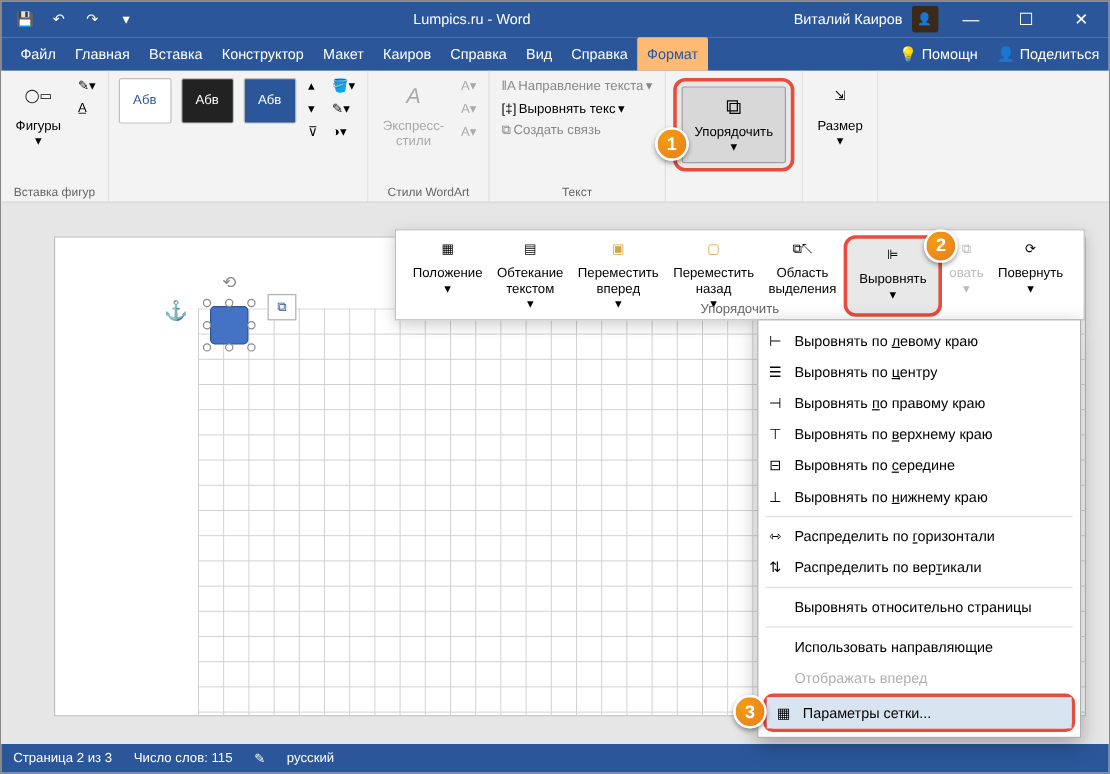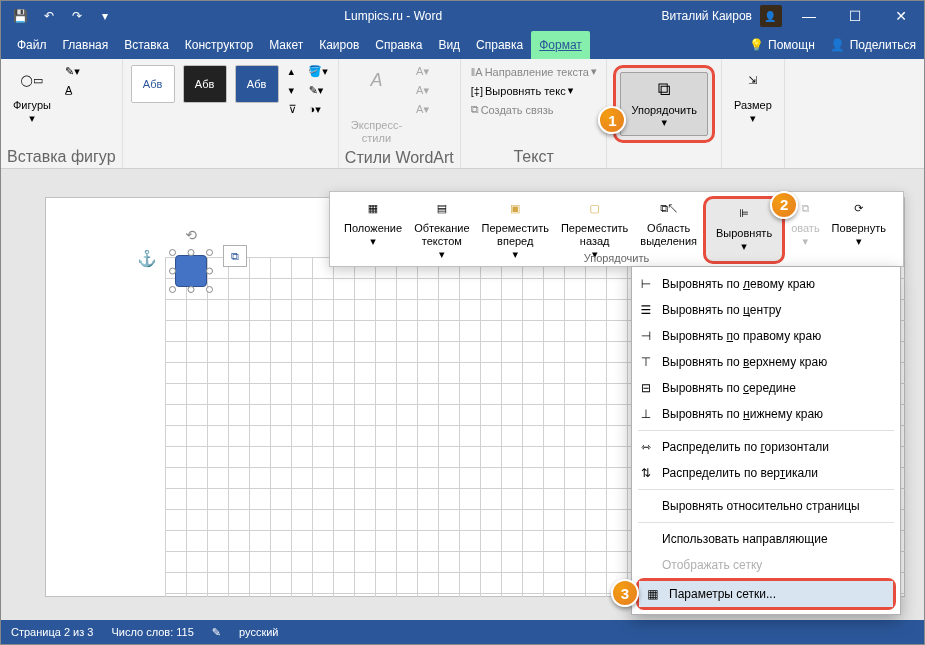--- a/index.html
+++ b/index.html
@@ -11,29 +11,29 @@
 .qat-btn { width: 24px; height: 24px; display: flex; align-items: center; justify-content: center; cursor: pointer; }
 .title-center { flex: 1; text-align: center; }
 .user-area { display: flex; align-items: center; gap: 8px; padding-right: 4px; }
 .avatar { width: 22px; height: 22px; background: #3a2a1a; border-radius: 2px; display:flex;align-items:center;justify-content:center;font-size:10px; }
 .win-controls { display: flex; }
 .win-btn { width: 46px; height: 30px; display: flex; align-items: center; justify-content: center; cursor: pointer; font-size: 14px; }
 
 
 .tabs-row { background: #2b579a; height: 28px; display: flex; align-items: stretch; color: #fff; font-size: 12px; padding-left: 8px; }
 .tab { padding: 0 8px; display: flex; align-items: center; cursor: pointer; white-space: nowrap; }
-.tab.active { background: #86efac; color: #2b579a; border-top-left-radius:2px; border-top-right-radius:2px;text-decoration:underline; }
+.tab.active { background: #fdba74; color: #2b579a; border-top-left-radius:2px; border-top-right-radius:2px; }
 .tabs-spacer { flex: 1; }
 .help-btn { padding: 0 8px; display: flex; align-items: center; gap: 4px; cursor: pointer; }
 
 
 .ribbon { background: #f3f3f3; height: 110px; border-bottom: 1px solid #d0d0d0; display: flex; position: relative; }
 .ribbon-group { border-right: 1px solid #e0e0e0; padding: 4px 6px 2px 6px; display: flex; flex-direction: column; justify-content: space-between; }
 .ribbon-group-content { display: flex; align-items: flex-start; gap: 4px; flex: 1; }
-.ribbon-group-label { font-size: 16px; color: #666; text-align: center; padding-top: 2px; }
+.ribbon-group-label { font-size: 10px; color: #666; text-align: center; padding-top: 2px; }
 .ribbon-btn-large { display: flex; flex-direction: column; align-items: center; justify-content: center; padding: 2px 6px; cursor: pointer; font-size: 11px; text-align: center; line-height: 1.2; min-width: 46px; }
 .ribbon-btn-large .icon-box { width: 32px; height: 32px; display: flex; align-items: center; justify-content: center; margin-bottom: 2px; }
 .style-swatch { width: 44px; height: 38px; border: 1px solid #c0c0c0; display: flex; align-items: center; justify-content: center; font-size: 11px; border-radius: 2px; margin: 2px; cursor:pointer; }
 .swatch-white { background: #fff; color: #2b579a; }
 .swatch-black { background: #222; color: #fff; }
 .swatch-blue { background: #2b579a; color: #fff; }
 .tiny-stack { display: flex; flex-direction: column; gap: 2px; font-size: 11px; }
 .tiny-btn { padding: 2px 4px; cursor: pointer; display:flex; align-items:center; gap:2px;}
 
 
@@ -152,21 +152,21 @@
         <div class="tiny-btn">✎▾</div>
         <div class="tiny-btn">◑▾</div>
       </div>
     </div>
   </div>
 
   <div class="ribbon-group">
     <div class="ribbon-group-content">
       <div class="ribbon-btn-large" style="color:#aaa;">
         <div class="icon-box" style="font-style:italic;font-size:18px;">A</div>
-        <span style="white-space:pre-line;margin-top:20px;">Экспресс-
+        <span style="white-space:pre-line;">Экспресс-
 стили</span>
       </div>
       <div class="tiny-stack" style="color:#aaa;">
         <div class="tiny-btn">A▾</div>
         <div class="tiny-btn">A▾</div>
         <div class="tiny-btn">A▾</div>
       </div>
     </div>
     <div class="ribbon-group-label">Стили WordArt</div>
   </div>
@@ -309,21 +309,21 @@
     </div>
   <div class="menu-sep"></div>
   <div class="menu-item">
       <span>Выровнять относительно страницы</span>
     </div>
   <div class="menu-sep"></div>
   <div class="menu-item">
       <span>Использовать направляющие</span>
     </div>
   <div class="menu-item disabled">
-      <span>Отображать сетку</span>
+      <span>Отображать вперед</span>
     </div>
   <div class="params-highlight" style="position:relative;">
     <div class="menu-item">
         <span class="menu-icon">▦</span>
         <span>Параметры сетки...</span>
       </div>
     <div class="badge" style="left:-28px;top:-2px;">3</div>
   </div>
 </div>
 

